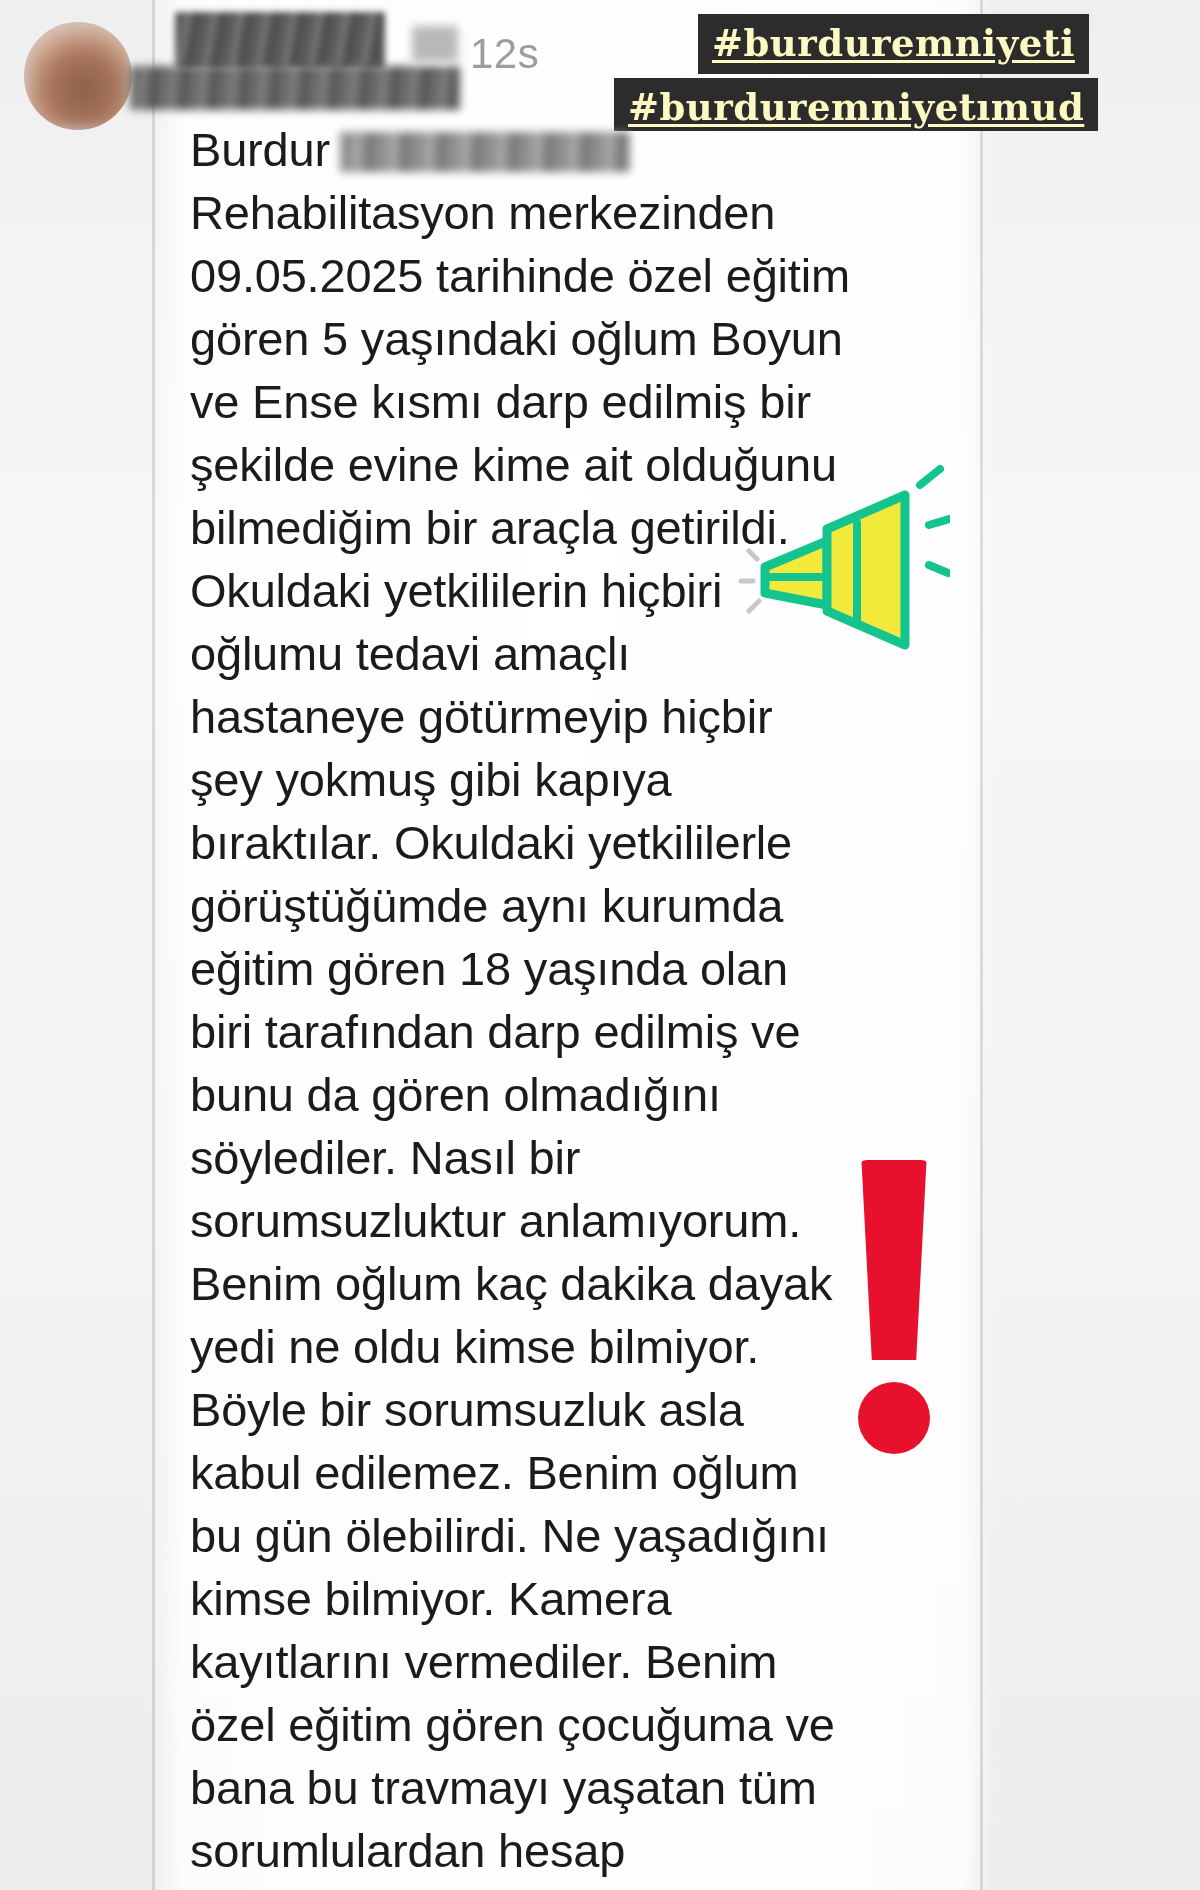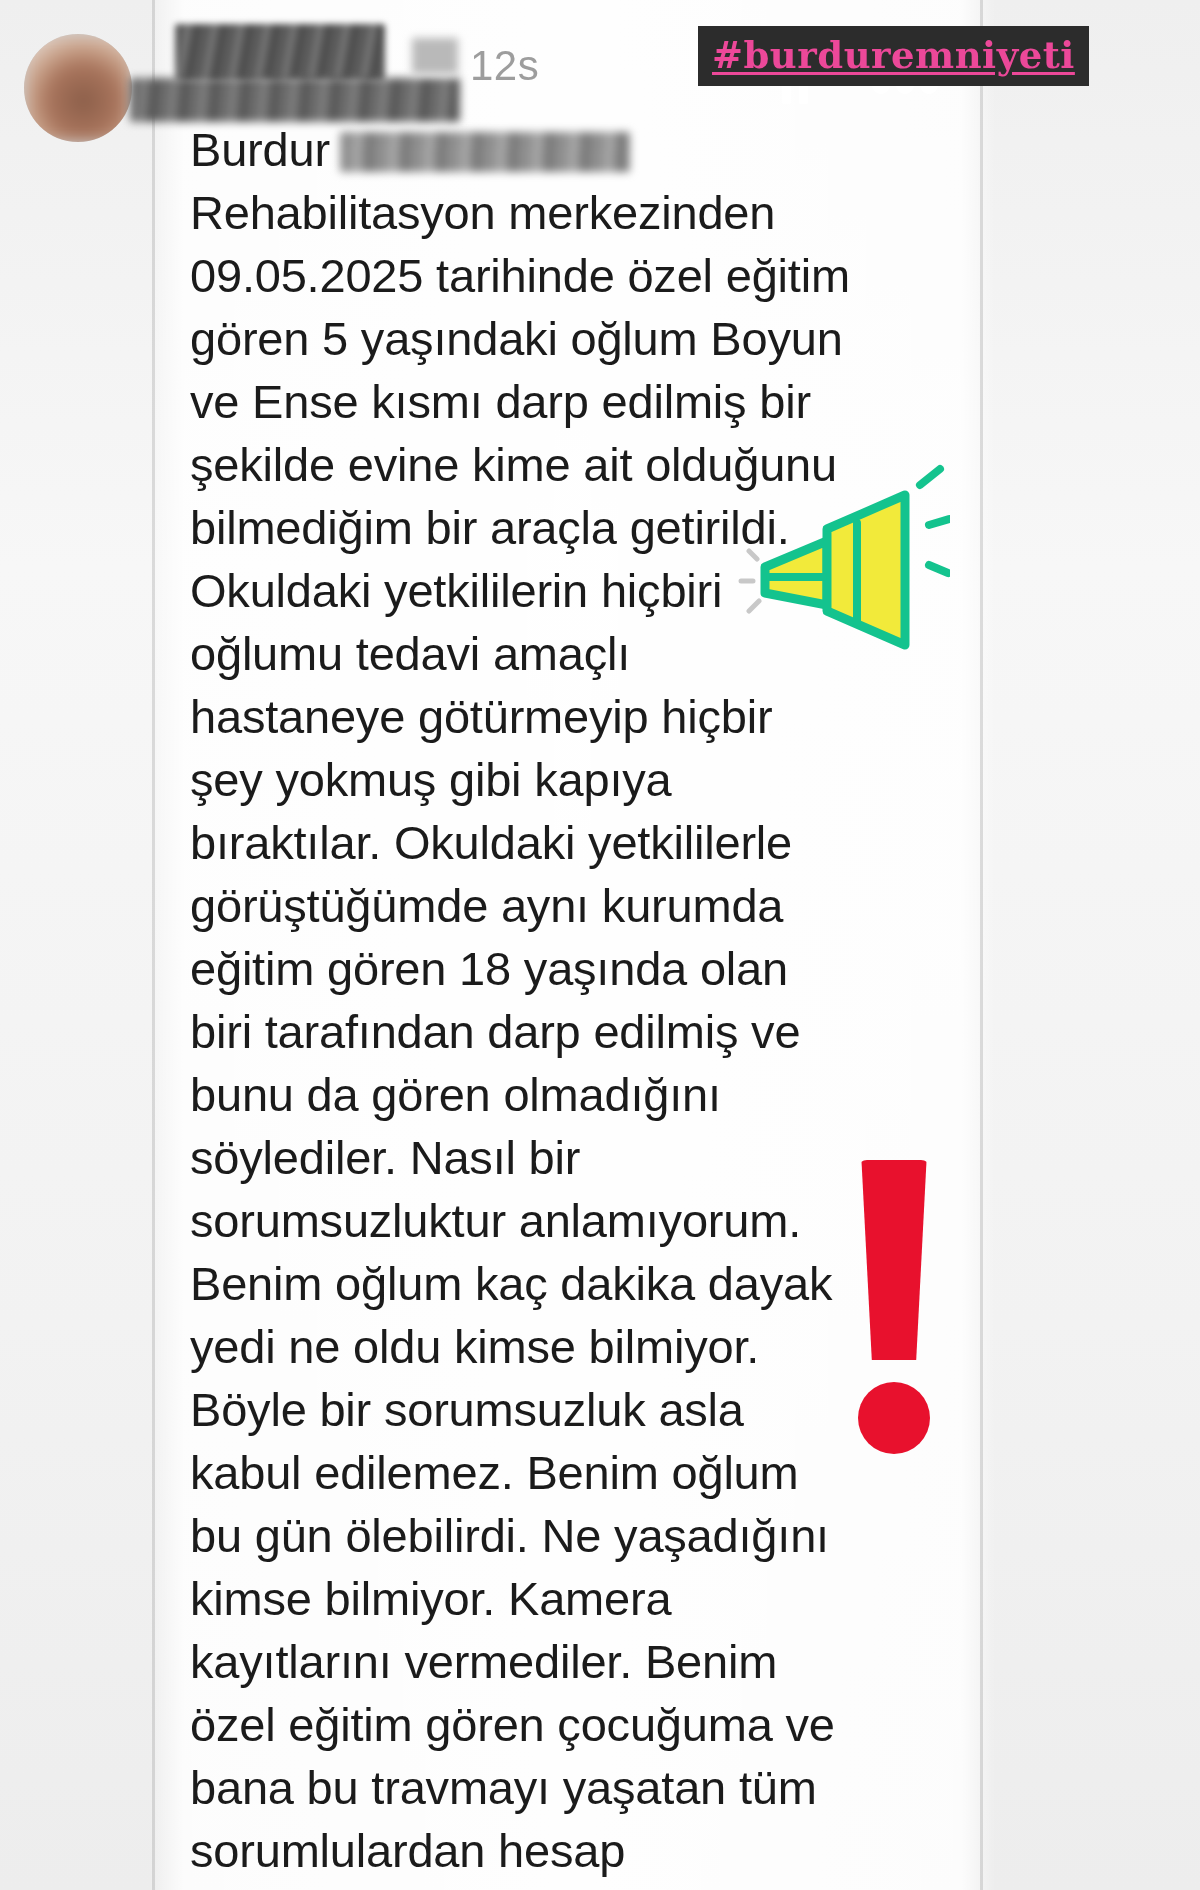--- a/index.html
+++ b/index.html
@@ -39,21 +39,21 @@
     width: 3px;
     height: 1890px;
     background: rgba(150,150,150,0.30);
   }
   .band-edge.left  { left: 152px; }
   .band-edge.right { left: 980px; }
 
   
   .header {
     position: absolute;
-    left: 0; top: 16px;
+    left: 0; top: 4px;
     width: 1112px;
     height: 150px;
   }
   .avatar {
     position: absolute;
     left: 24px;
     top: 18px;
     width: 108px;
     height: 108px;
     border-radius: 50%;
@@ -104,21 +104,21 @@
     font-size: 42px;
     color: #9d9d9d;
     font-weight: 400;
     letter-spacing: 0.5px;
   }
 
   
   .tag {
     position: absolute;
     background: #2c2c2c;
-    color: #ec4899;
+    color: #fef9c3;
     font-family: "DejaVu Serif", serif;
     font-weight: 700;
     text-decoration: underline;
     text-underline-offset: 4px;
     letter-spacing: 0.5px;
     white-space: nowrap;
   }
   .tag-1 {
     left: 698px;
     top: 10px;
@@ -258,20 +258,21 @@
         <i></i>
         <i></i>
       </div>
     <div class="more-btn">
         <i></i>
         <i></i>
         <i></i>
       </div>
 
     <div class="tag tag-1">#burduremniyeti</div>
+    <div class="tag tag-2">#burduremniyetımud</div>
   </div>
 
   <div class="story-text">
     <span class="first-word">Burdur</span><span class="redact"></span>
     <span>Rehabilitasyon merkezinden 09.05.2025 tarihinde özel eğitim gören 5 yaşındaki oğlum Boyun ve Ense kısmı darp edilmiş bir şekilde evine kime ait olduğunu bilmediğim bir araçla getirildi. Okuldaki yetkililerin hiçbiri oğlumu tedavi amaçlı hastaneye götürmeyip hiçbir şey yokmuş gibi kapıya bıraktılar. Okuldaki yetkililerle görüştüğümde aynı kurumda eğitim gören 18 yaşında olan biri tarafından darp edilmiş ve bunu da gören olmadığını söylediler. Nasıl bir sorumsuzluktur anlamıyorum. Benim oğlum kaç dakika dayak yedi ne oldu kimse bilmiyor. Böyle bir sorumsuzluk asla kabul edilemez. Benim oğlum bu gün ölebilirdi. Ne yaşadığını kimse bilmiyor. Kamera kayıtlarını vermediler. Benim özel eğitim gören çocuğuma ve bana bu travmayı yaşatan tüm sorumlulardan hesap sorulmasını istiyorum. Bu konuda ihmali olan tüm sorumlulardan şikayetçiyim.</span>
   </div>
 
   <div class="megaphone">
     <svg viewBox="0 0 215 215" width="215" height="215">
       <g stroke="#14c38e" stroke-width="9" fill="#f2ea3a" stroke-linejoin="round" stroke-linecap="round">

